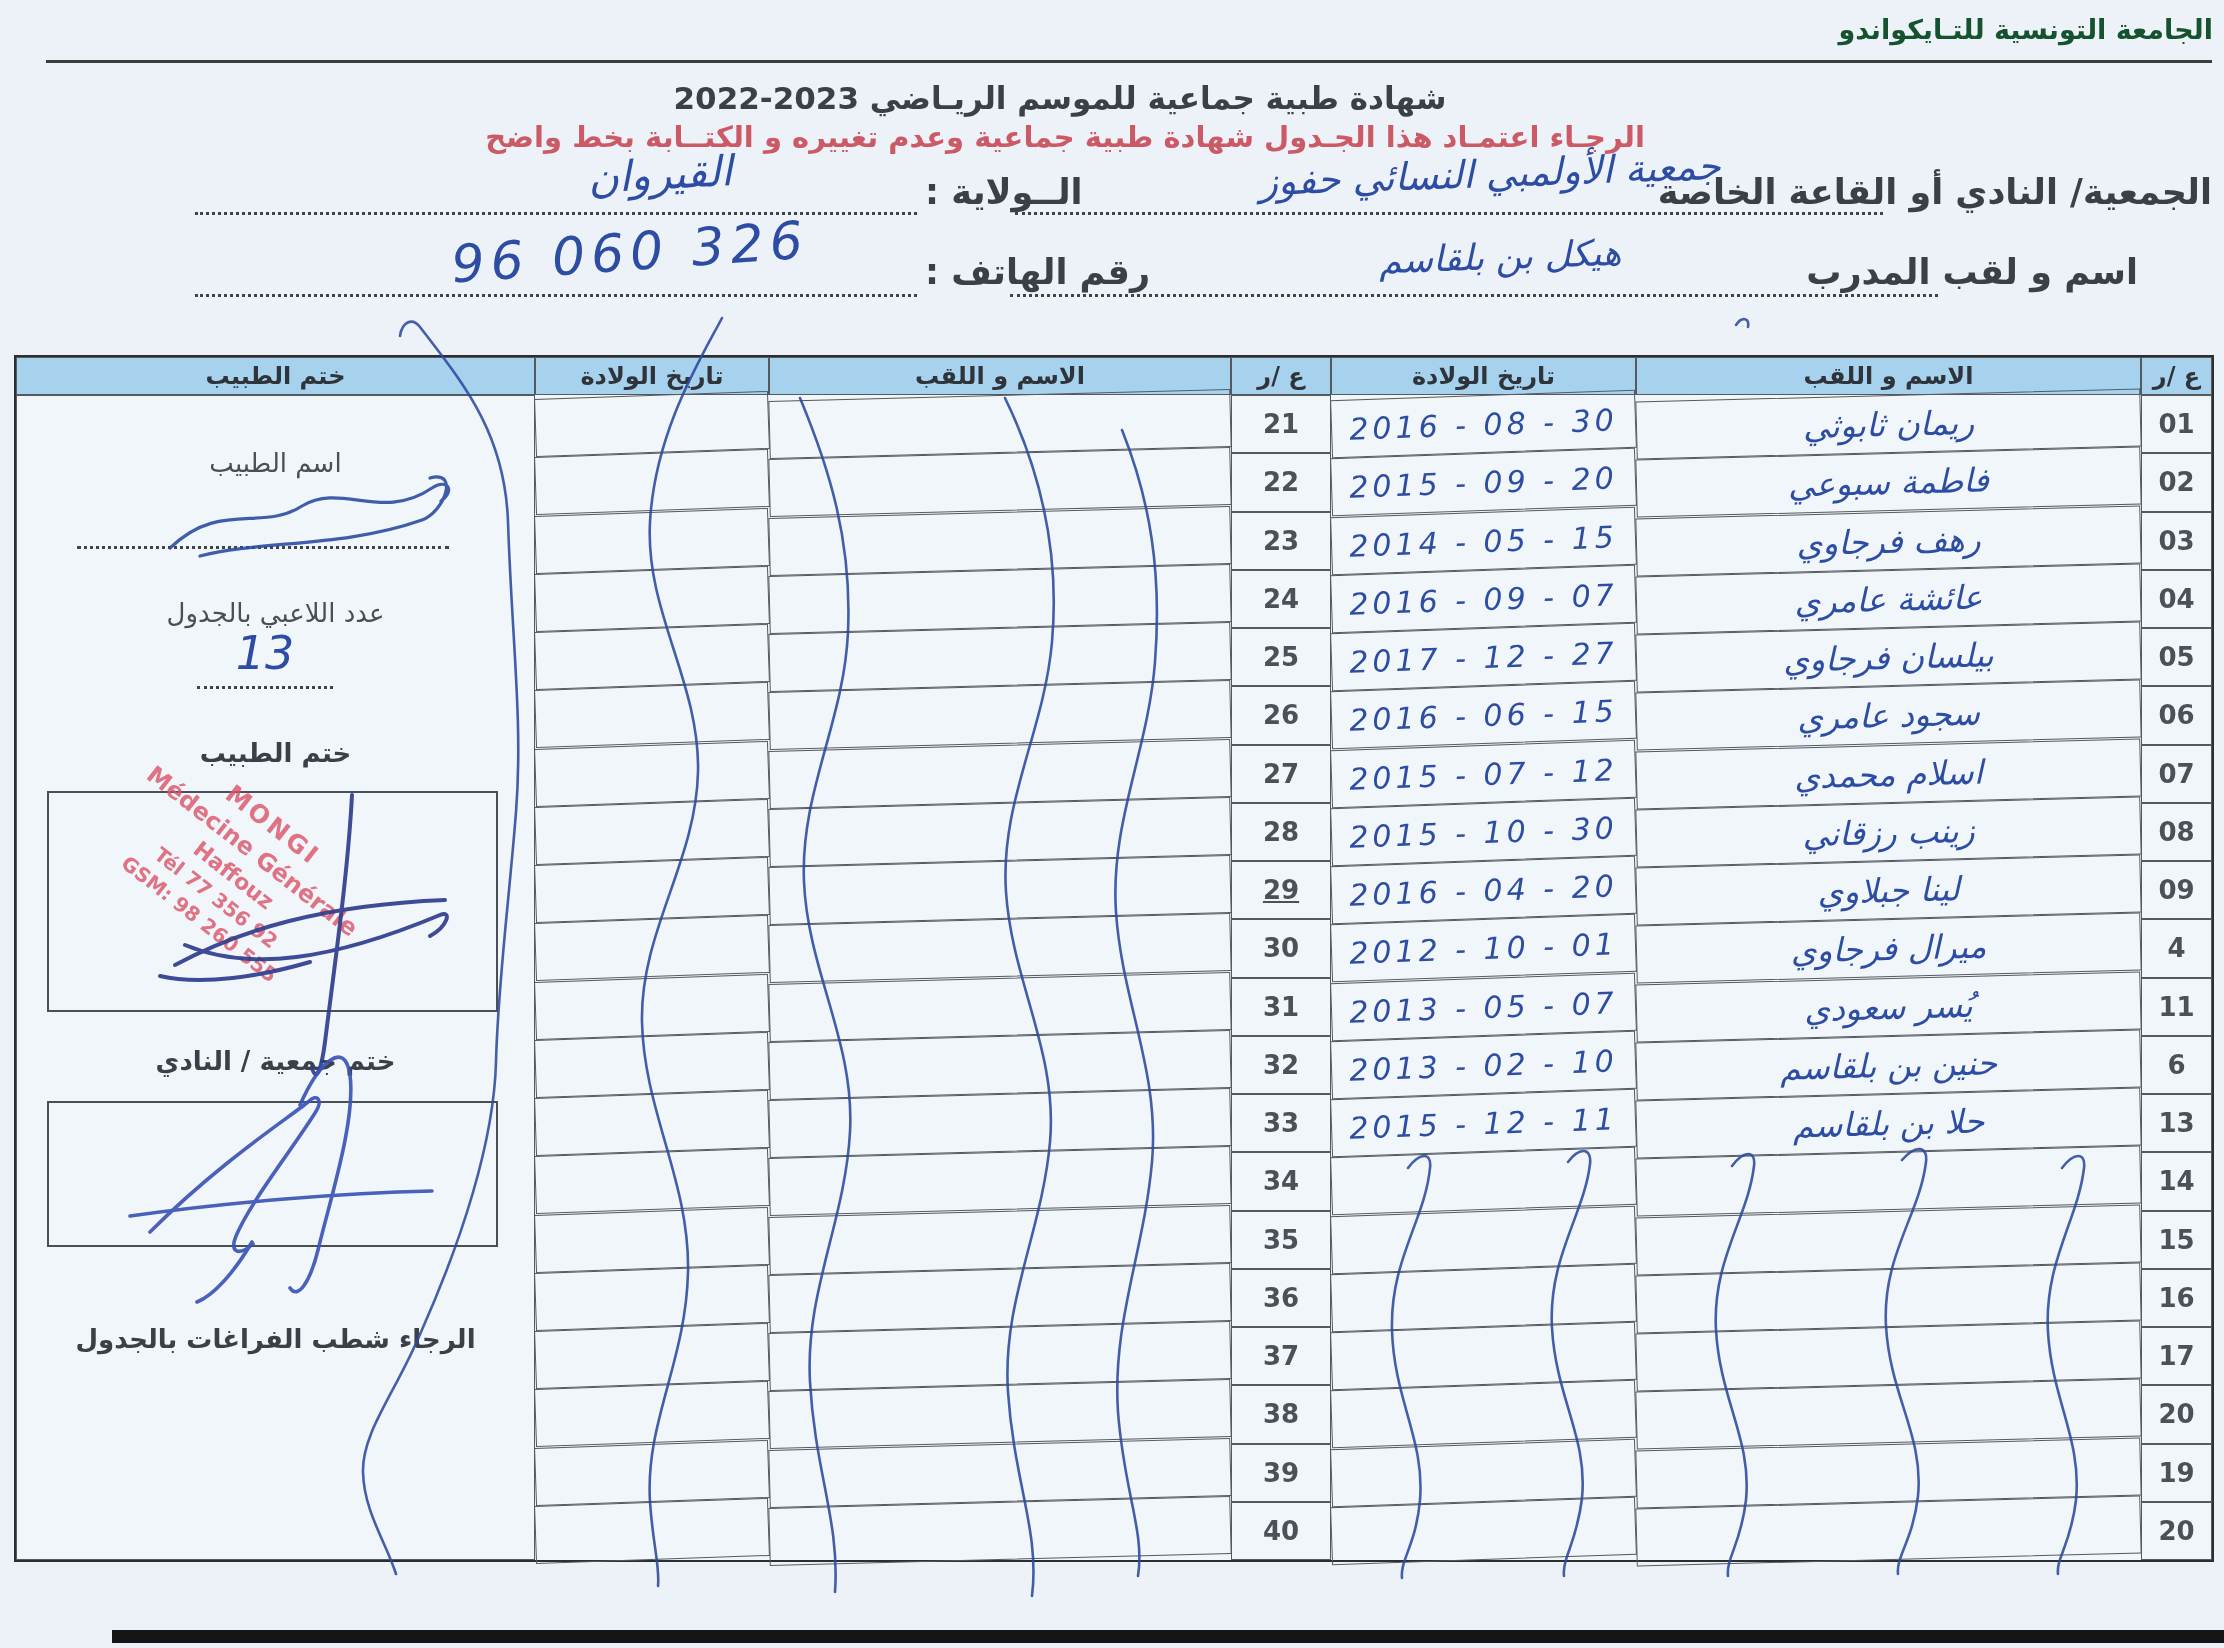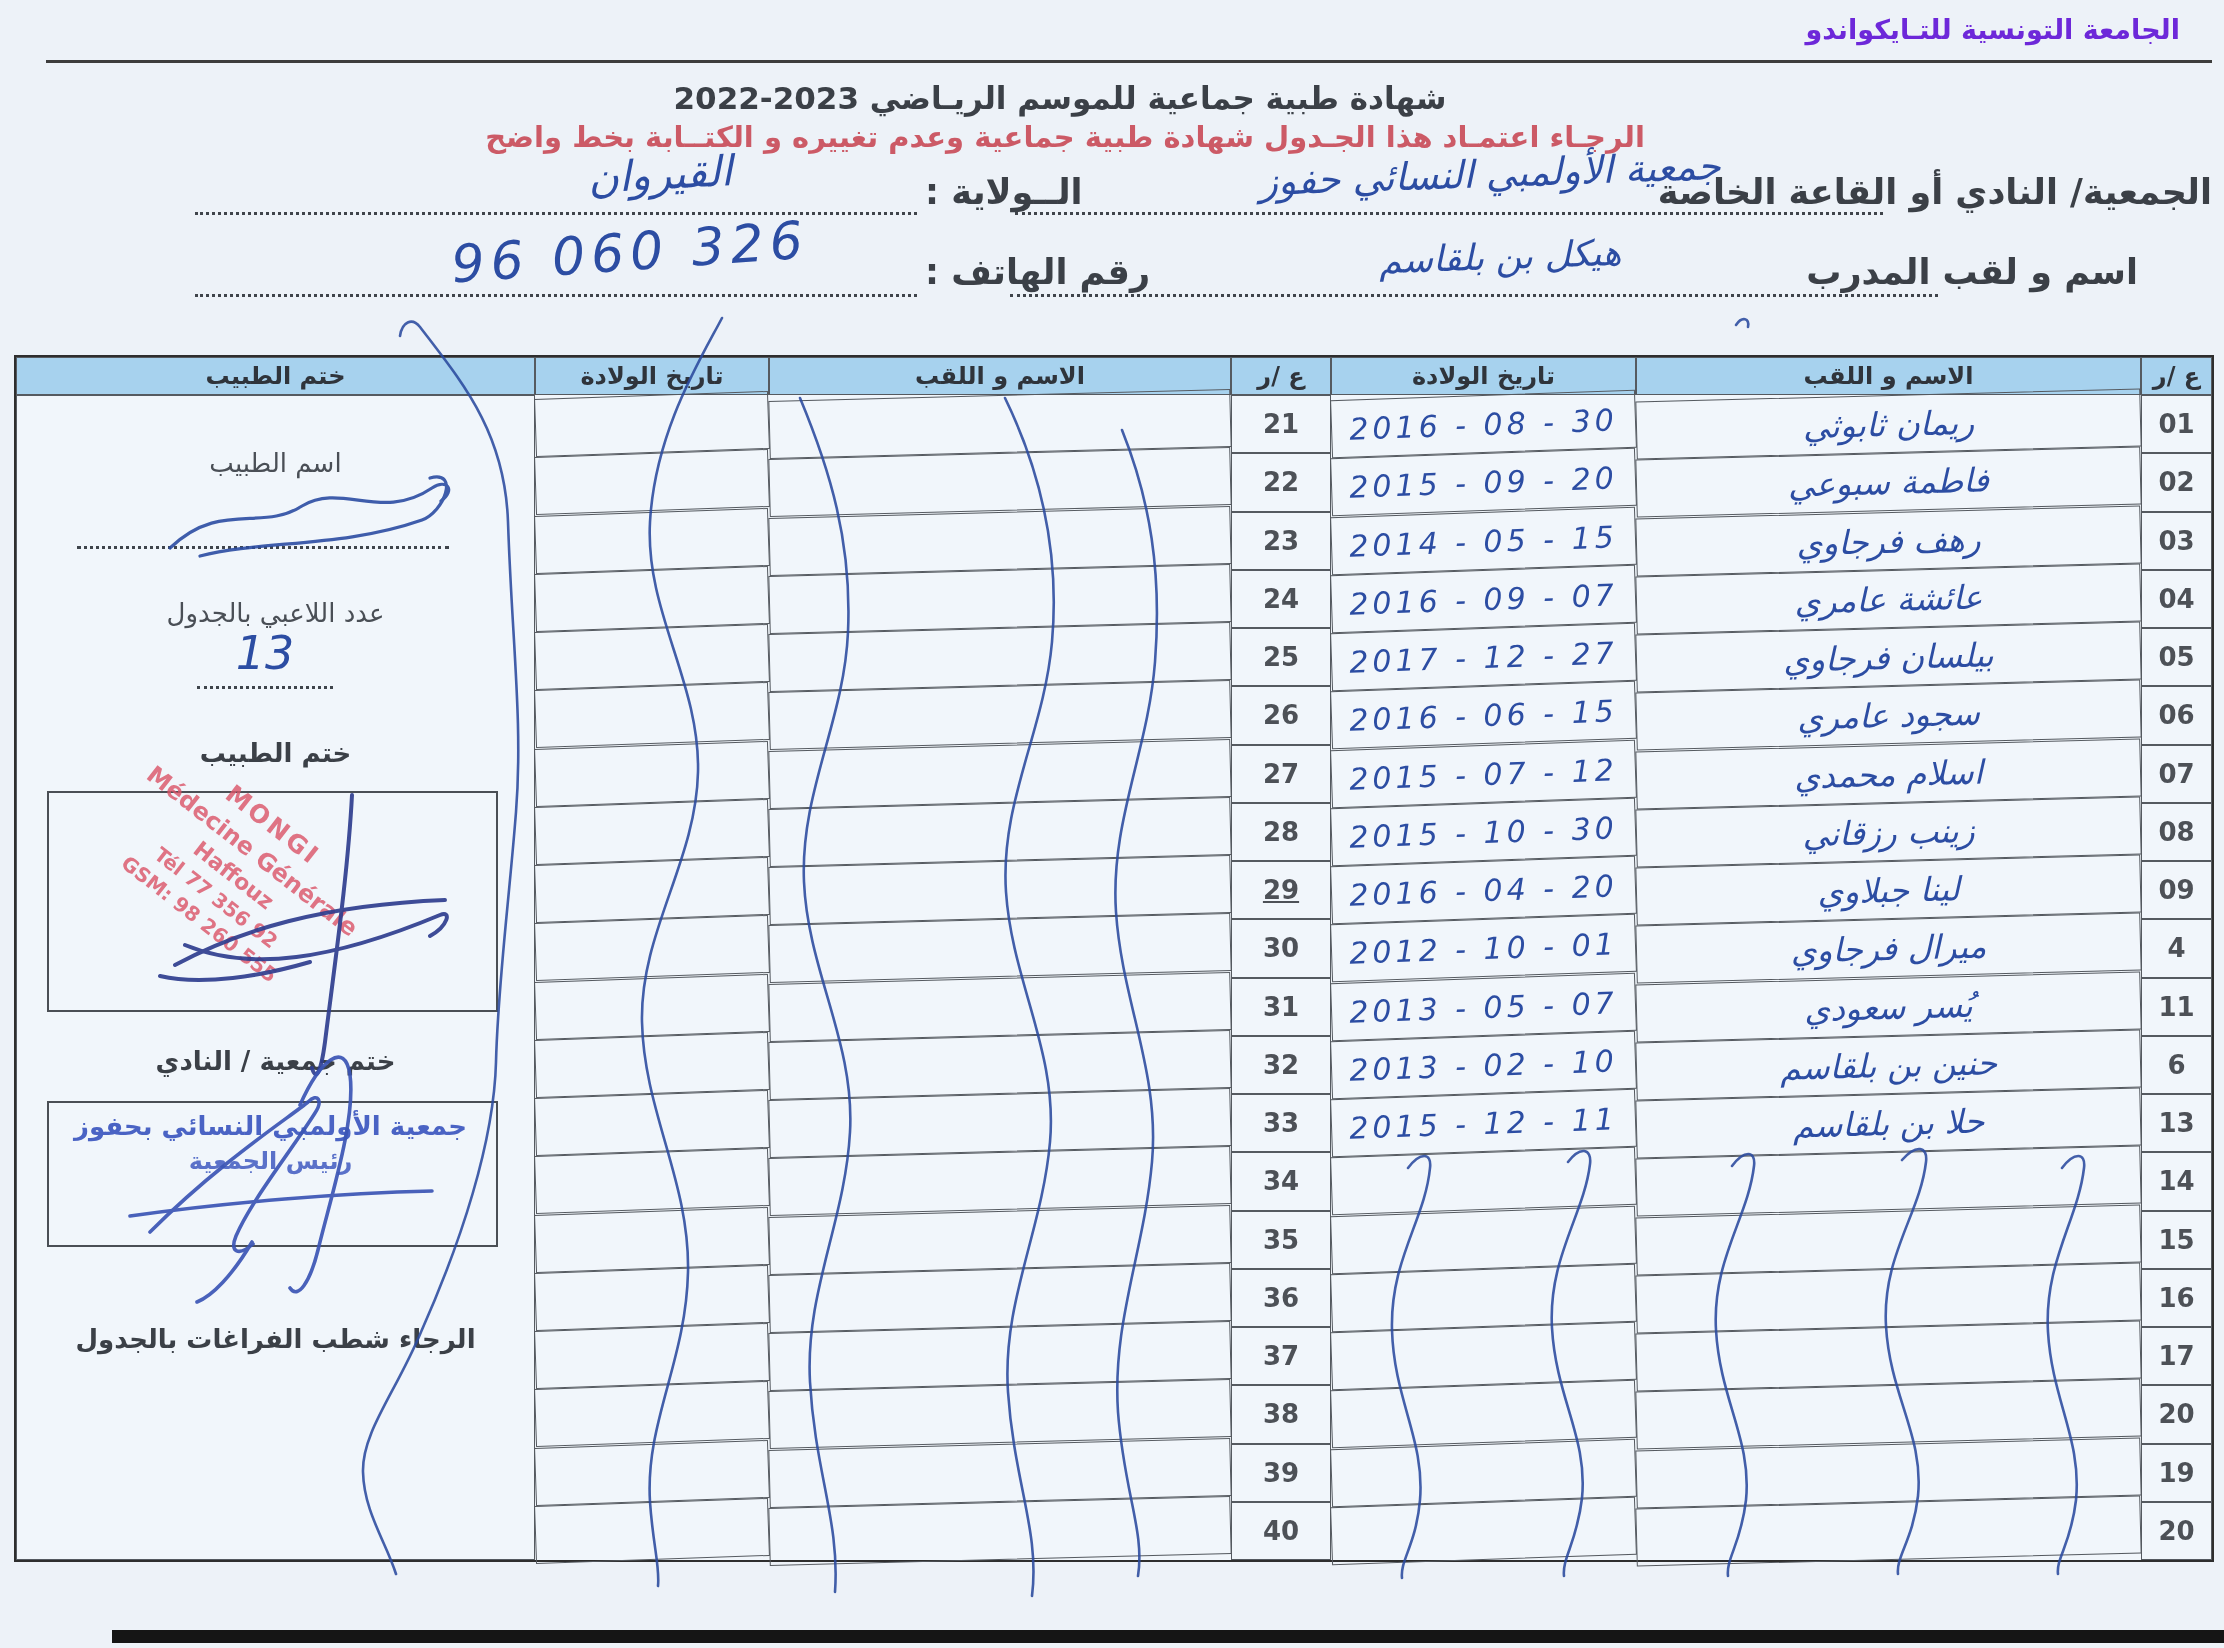--- a/index.html
+++ b/index.html
@@ -6,21 +6,21 @@
   body{
     width:2224px;height:1648px;position:relative;overflow:hidden;
     background:#edf2f8;
     font-family:"DejaVu Sans",sans-serif;
     color:#3a3f46;
   }
   .abs{position:absolute;}
   .rtl{direction:rtl;}
   .ltr{direction:ltr;}
   
-  .fed-title{top:14px;right:44px;font-size:27px;font-weight:700;color:#6d28d9;}
+  .fed-title{top:14px;right:11px;font-size:27px;font-weight:700;color:#14532d;}
   .top-rule{top:60px;left:46px;width:2166px;height:3px;background:#3d3d3d;}
   .doc-title{top:80px;left:0;width:2120px;text-align:center;font-size:31px;font-weight:700;color:#3b4047;}
   .red-notice{top:120px;left:0;width:2130px;text-align:center;font-size:29px;font-weight:700;color:#cc5a66;}
   
   .form-label{font-size:35px;font-weight:700;color:#3b4047;white-space:nowrap;}
   .dotted{border-bottom:3px dotted #3f444b;height:0;}
   .hw{color:#2c4da3;font-style:italic;white-space:nowrap;}
   .hw-big{font-size:38px;}
   
   .grid{
@@ -98,24 +98,20 @@
     <div class="red-stamp">
       <div class="l1">MONGI</div>
       <div class="l2">Médecine Générale</div>
       <div class="l3">Haffouz</div>
       <div class="l4">Tél 77 356 92</div>
       <div class="l4">GSM: 98 260 555</div>
     </div>
 
     <div class="dp-label dp-bold" style="top:650px;">ختم جمعية / النادي</div>
     <div class="stamp-box" style="left:30px;top:705px;width:447px;height:142px;"></div>
-    <div class="blue-stamp">
-      <div class="b1">جمعية الأولمبي النسائي بحفوز</div>
-      <div class="b2">رئيس الجمعية</div>
-    </div>
 
     <div class="dp-label dp-bold" style="top:928px;">الرجاء شطب  الفراغات بالجدول</div>
   </div>
 <div class="cell num" style="grid-area: 2 / 1;">
       <span>01</span>
     </div>
     <div class="cell hw hw-name" style="grid-area: 2 / 2;">
       <span>ريمان ثابوثي</span>
     </div>
     <div class="cell hw hw-date" style="grid-area: 2 / 3;">

